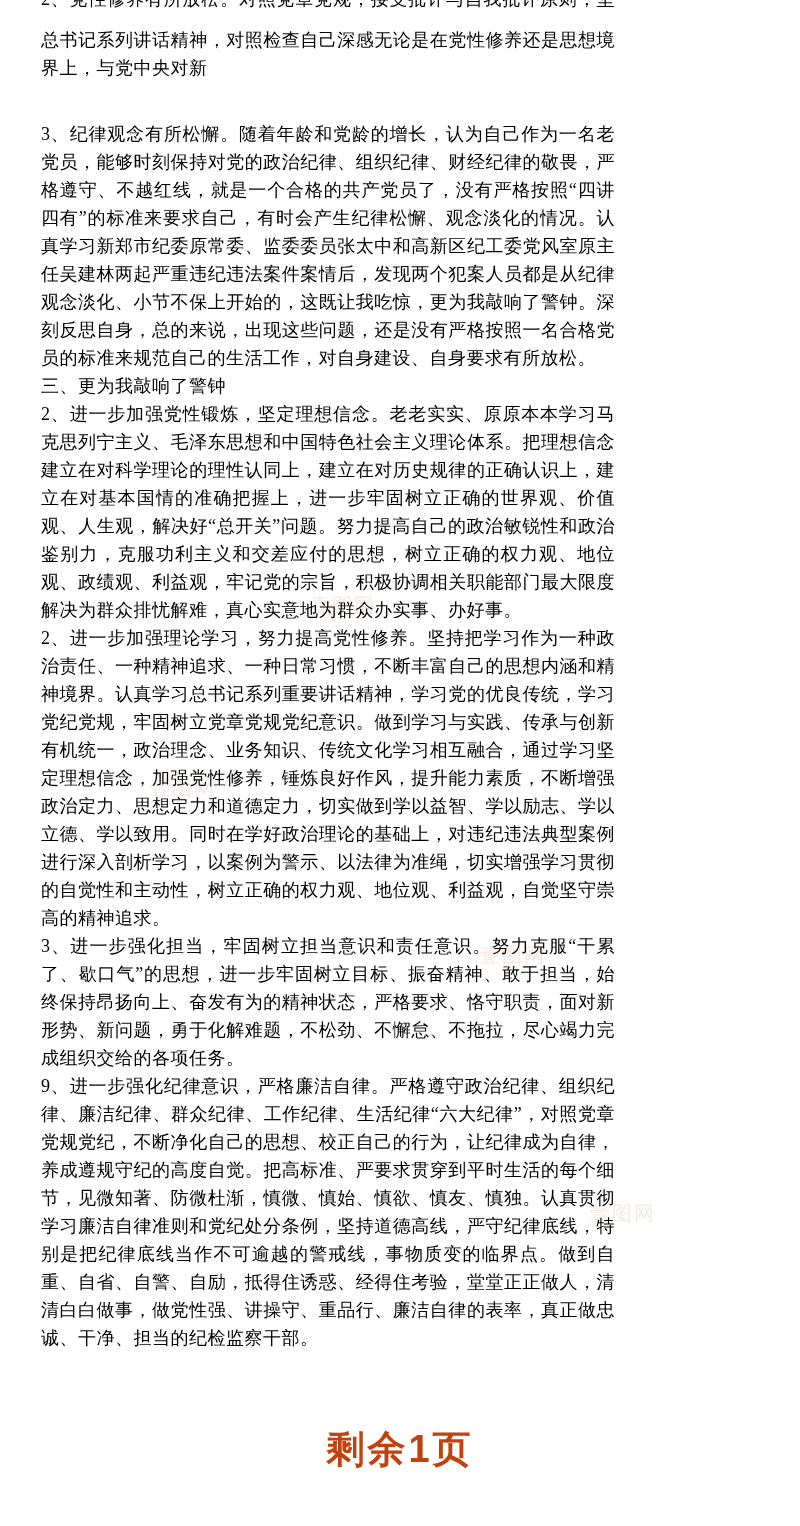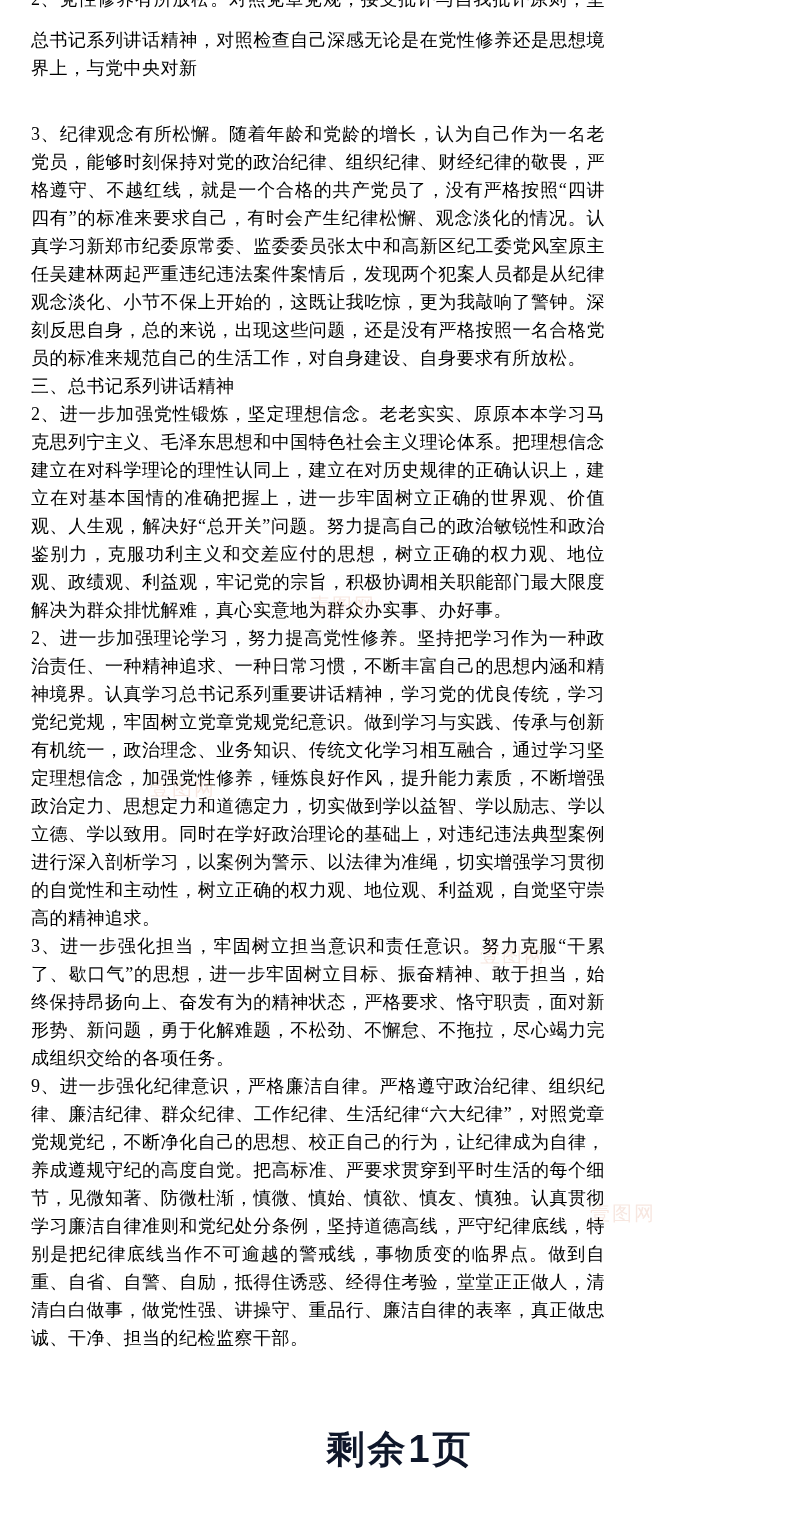--- a/index.html
+++ b/index.html
@@ -11,21 +11,21 @@
     width: 800px;
     height: 1526px;
     position: relative;
     overflow: hidden;
     font-family: "Liberation Serif", "DejaVu Serif", serif;
   }
   
   .content {
     position: absolute;
     top: 0;
-    left: 0;
+    left: 10px;
     width: 636px;
     height: 1400px;
     overflow: hidden;
     box-sizing: border-box;
     padding: 0 31px;
     color: #000000;
     font-size: 18px;
     line-height: 28px;
     letter-spacing: 0.5px;
     text-align: justify;
@@ -66,39 +66,39 @@
     justify-content: center;
     align-items: baseline;
     gap: 40px;
     background: #ffffff;
     padding-top: 8px;
     padding-bottom: 12px;
     font-family: "Liberation Sans", "DejaVu Sans", sans-serif;
     font-weight: bold;
     font-size: 38px;
     letter-spacing: 3px;
-    color: #0f172a;
+    color: #c2410c;
   }
 </style>
 </head>
 <body>
 
 <div class="content">
 
   <div class="clip-top">
     <p>2、党性修养有所放松。对照党章党规，接受批评与自我批评原则，坚持从严要求自己，深入学习习近平</p>
   </div>
 
   <p class="intro-line">总书记系列讲话精神，对照检查自己深感无论是在党性修养还是思想境界上，与党中央对新</p>
 
   <div class="page-gap"></div>
 
   <div>
       <p>3、纪律观念有所松懈。随着年龄和党龄的增长，认为自己作为一名老党员，能够时刻保持对党的政治纪律、组织纪律、财经纪律的敬畏，严格遵守、不越红线，就是一个合格的共产党员了，没有严格按照“四讲四有”的标准来要求自己，有时会产生纪律松懈、观念淡化的情况。认真学习新郑市纪委原常委、监委委员张太中和高新区纪工委党风室原主任吴建林两起严重违纪违法案件案情后，发现两个犯案人员都是从纪律观念淡化、小节不保上开始的，这既让我吃惊，更为我敲响了警钟。深刻反思自身，总的来说，出现这些问题，还是没有严格按照一名合格党员的标准来规范自己的生活工作，对自身建设、自身要求有所放松。</p>
-      <p>三、总书记系列讲话精神</p>
+      <p>三、更为我敲响了警钟</p>
       <p>2、进一步加强党性锻炼，坚定理想信念。老老实实、原原本本学习马克思列宁主义、毛泽东思想和中国特色社会主义理论体系。把理想信念建立在对科学理论的理性认同上，建立在对历史规律的正确认识上，建立在对基本国情的准确把握上，进一步牢固树立正确的世界观、价值观、人生观，解决好“总开关”问题。努力提高自己的政治敏锐性和政治鉴别力，克服功利主义和交差应付的思想，树立正确的权力观、地位观、政绩观、利益观，牢记党的宗旨，积极协调相关职能部门最大限度解决为群众排忧解难，真心实意地为群众办实事、办好事。</p>
       <p>2、进一步加强理论学习，努力提高党性修养。坚持把学习作为一种政治责任、一种精神追求、一种日常习惯，不断丰富自己的思想内涵和精神境界。认真学习总书记系列重要讲话精神，学习党的优良传统，学习党纪党规，牢固树立党章党规党纪意识。做到学习与实践、传承与创新有机统一，政治理念、业务知识、传统文化学习相互融合，通过学习坚定理想信念，加强党性修养，锤炼良好作风，提升能力素质，不断增强政治定力、思想定力和道德定力，切实做到学以益智、学以励志、学以立德、学以致用。同时在学好政治理论的基础上，对违纪违法典型案例进行深入剖析学习，以案例为警示、以法律为准绳，切实增强学习贯彻的自觉性和主动性，树立正确的权力观、地位观、利益观，自觉坚守崇高的精神追求。</p>
       <p>3、进一步强化担当，牢固树立担当意识和责任意识。努力克服“干累了、歇口气”的思想，进一步牢固树立目标、振奋精神、敢于担当，始终保持昂扬向上、奋发有为的精神状态，严格要求、恪守职责，面对新形势、新问题，勇于化解难题，不松劲、不懈怠、不拖拉，尽心竭力完成组织交给的各项任务。</p>
       <p>9、进一步强化纪律意识，严格廉洁自律。严格遵守政治纪律、组织纪律、廉洁纪律、群众纪律、工作纪律、生活纪律“六大纪律”，对照党章党规党纪，不断净化自己的思想、校正自己的行为，让纪律成为自律，养成遵规守纪的高度自觉。把高标准、严要求贯穿到平时生活的每个细节，见微知著、防微杜渐，慎微、慎始、慎欲、慎友、慎独。认真贯彻学习廉洁自律准则和党纪处分条例，坚持道德高线，严守纪律底线，特别是把纪律底线当作不可逾越的警戒线，事物质变的临界点。做到自重、自省、自警、自励，抵得住诱惑、经得住考验，堂堂正正做人，清清白白做事，做党性强、讲操守、重品行、廉洁自律的表率，真正做忠诚、干净、担当的纪检监察干部。</p>
     </div>
 
 </div>
 
 <span class="wm wm1">壹图网</span>
 <span class="wm wm2">壹图网</span>

